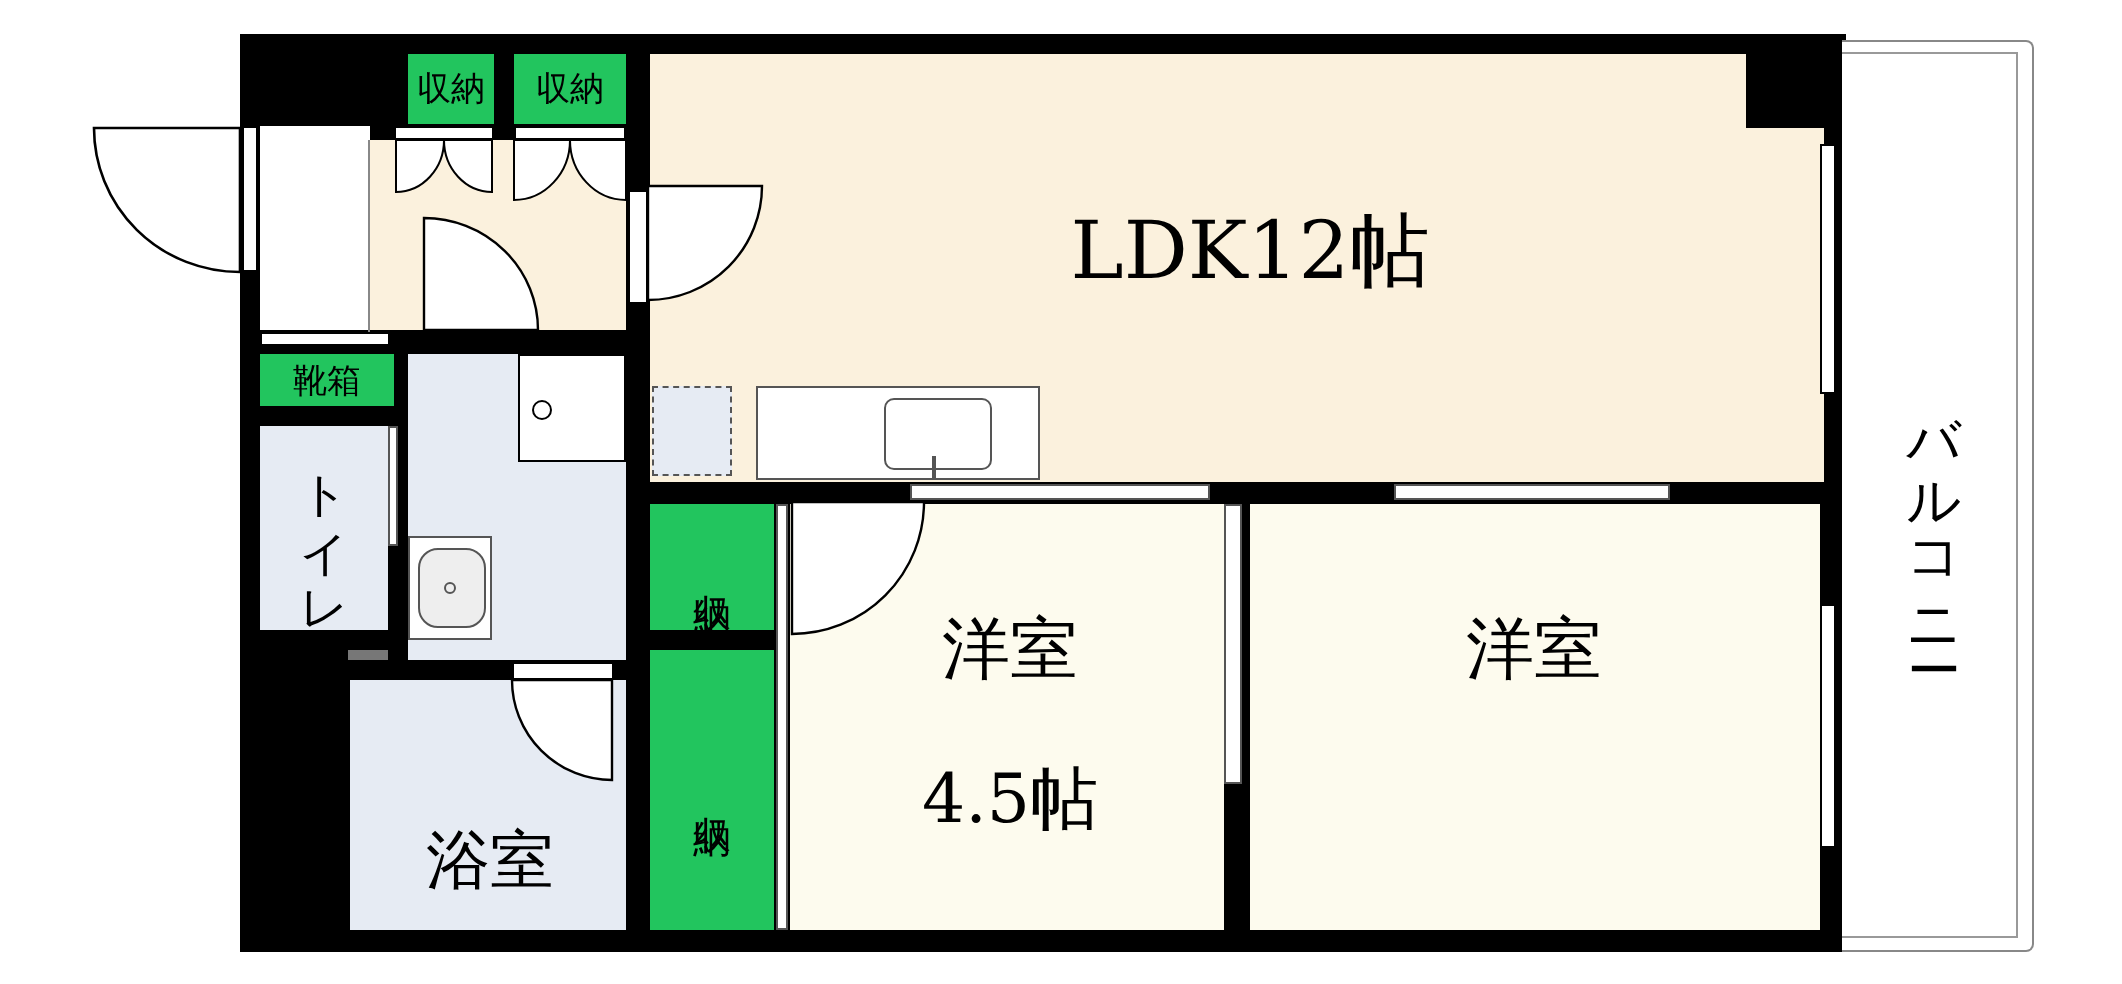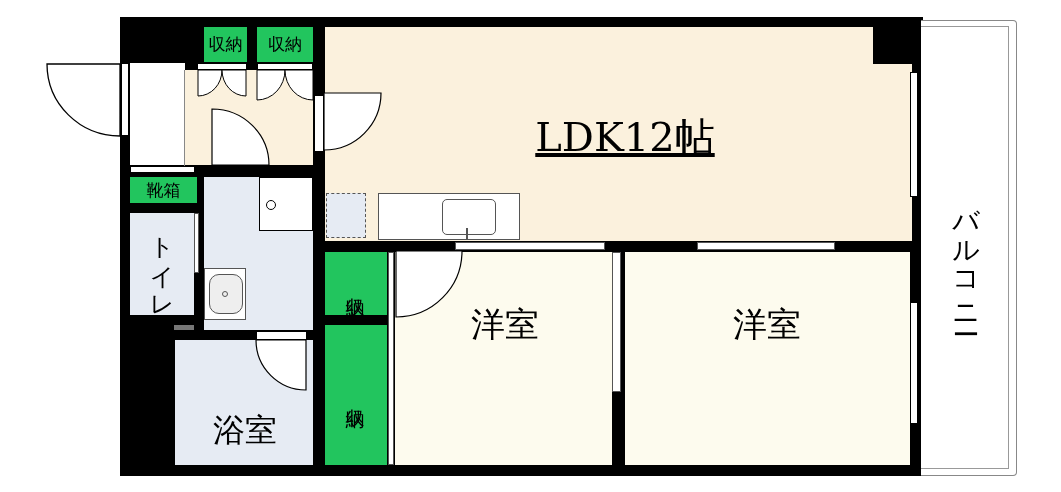--- a/index.html
+++ b/index.html
@@ -19,21 +19,21 @@
 <body>
 
 <div class="abs wall" style="left:120px;top:17px;width:803px;height:459px;"></div>
 
 <div class="abs" style="left:921px;top:20px;width:96px;height:456px;background:#fff;border:1px solid #888;border-left:none;border-radius:0 4px 4px 0;">
   <div class="abs" style="left:0;top:5px;width:88px;height:443px;border:1px solid #999;border-left:none;"></div>
   <div class="label vtext" style="left:20px;top:160px;width:50px;height:150px;font-size:27px;font-family:'DejaVu Sans','Liberation Sans',sans-serif;font-weight:300;">バルコニー</div>
 </div>
 
 <div class="abs cream" style="left:325px;top:27px;width:587px;height:214px;">
-  <div class="label" style="left:180px;top:85px;width:240px;height:50px;font-size:40px;text-decoration:underline;">LDK12帖</div>
+  <div class="label" style="left:180px;top:73px;width:240px;height:50px;font-size:40px;">LDK12帖</div>
 </div>
 
 <div class="abs wall" style="left:873px;top:27px;width:40px;height:37px;"></div>
 
 <div class="abs" style="left:326px;top:193px;width:40px;height:45px;background:#e6ebf3;border:1px dashed #555;"></div>
 <div class="abs" style="left:378px;top:193px;width:142px;height:47px;background:#fff;border:1px solid #555;">
   <div class="abs" style="left:63px;top:5px;width:54px;height:36px;border:1px solid #555;border-radius:5px;"></div>
   <div class="abs" style="left:87px;top:34px;width:2px;height:12px;background:#555;"></div>
 </div>
 
@@ -105,20 +105,21 @@
 <div class="abs storage" style="left:325px;top:252px;width:62px;height:63px;">
   <div class="label vtext" style="inset:0;font-size:19px;">収納</div>
 </div>
 <div class="abs storage" style="left:325px;top:325px;width:62px;height:140px;">
   <div class="label vtext" style="inset:0;font-size:19px;">収納</div>
 </div>
 <div class="abs" style="left:388px;top:252px;width:6px;height:213px;background:#fff;border:1px solid #555;"></div>
 
 <div class="abs ivory" style="left:395px;top:252px;width:217px;height:213px;">
   <div class="label" style="left:50px;top:50px;width:120px;height:45px;font-size:34px;">洋室</div>
+  <div class="label" style="left:40px;top:125px;width:140px;height:45px;font-size:34px;">4.5帖</div>
 </div>
 <div class="abs" style="left:455px;top:242px;width:150px;height:8px;background:#fff;border:1px solid #555;"></div>
 <svg style="left:396px;top:251px;" width="70" height="70">
   <path d="M0,0 L66,0 A66,66 0 0 1 0,66 Z" fill="#fff" stroke="#000" stroke-width="1.2"></path>
 </svg>
 <div class="abs" style="left:612px;top:252px;width:9px;height:140px;background:#fff;border:1px solid #555;"></div>
 
 <div class="abs ivory" style="left:625px;top:252px;width:285px;height:213px;">
   <div class="label" style="left:82px;top:50px;width:120px;height:45px;font-size:34px;">洋室</div>
 </div>

